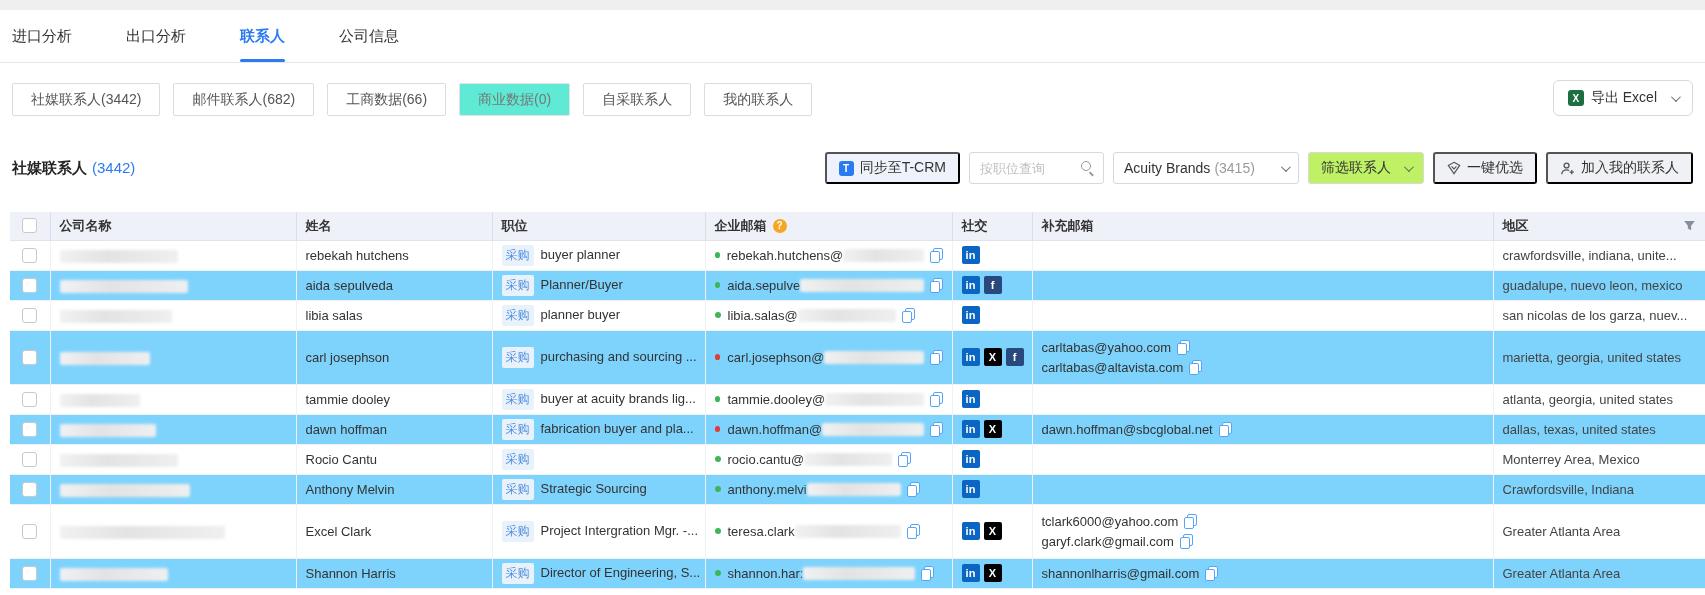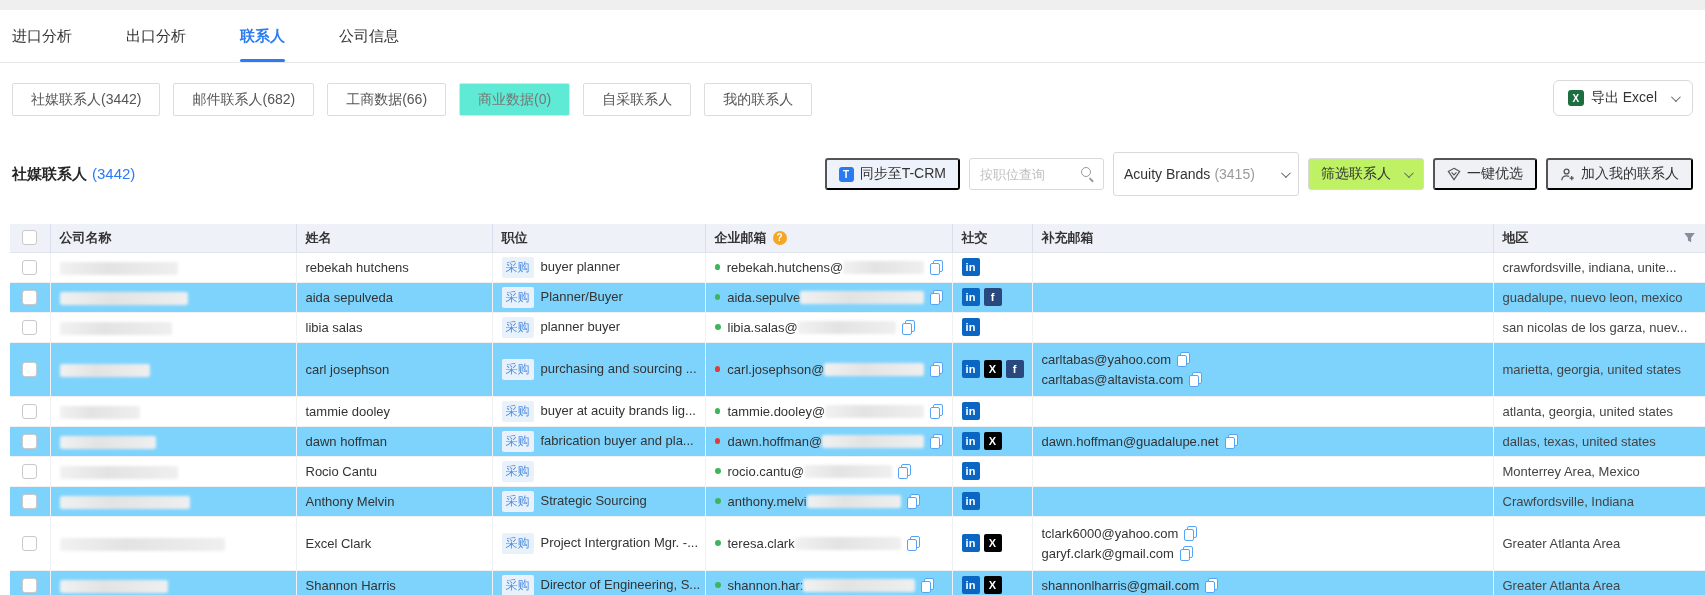--- a/index.html
+++ b/index.html
@@ -41,21 +41,21 @@
   .search-box { position:relative; }
   .search-box input { width:135px; height:32px; border:1px solid #d9d9d9; border-radius:3px;
           padding:0 28px 0 10px; font-size:13px; color:#333; outline:none;
           font-family:"Liberation Sans", sans-serif; }
   .search-box input::placeholder { color:#bfbfbf; }
   .mag-ico { position:absolute; right:9px; top:9px; width:14px; height:14px; }
   .mag-ico::before { content:""; position:absolute; left:0; top:0; width:8px; height:8px;
           border:1.5px solid #999; border-radius:50%; }
   .mag-ico::after { content:""; position:absolute; right:1px; bottom:1px; width:5px;
           height:1.5px; background:#999; transform:rotate(45deg); }
-  .select { width:186px; height:44px; border:1px solid #d9d9d9; border-radius:3px;
+  .select { width:186px; height:32px; border:1px solid #d9d9d9; border-radius:3px;
           display:flex; align-items:center; padding:0 10px; font-size:14px; gap:4px; }
   .select .sub { color:#9a9a9a; }
   .caret { display:inline-block; width:7px; height:7px; border-right:1.4px solid #666;
           border-bottom:1.4px solid #666; transform:rotate(45deg) translateY(-2px); margin-left:auto; }
   .caret.inline { margin-left:7px; }
   .tbtn.outline { border:1px solid #d9d9d9; background:#bef264; }
   .tbtn.soft { background:#eff1f4; }
 
   
   .table-wrap { margin:28px 0 0 10px; }
@@ -319,21 +319,21 @@
             <div class="email-cell">
               <span class="dot invalid"></span>
               <span>dawn.hoffman@</span>
               <span class="smudge" style="width: 102px;"></span>
               <span class="copy-ico"></span>
             </div>
           </td>
           <td><span class="soc linkedin">in</span><span class="soc x">X</span></td>
           <td>
             <div class="supp-line">
-              <span>dawn.hoffman@guadalupe.net</span>
+              <span>dawn.hoffman@sbcglobal.net</span>
               <span class="copy-ico"></span>
             </div>
           </td>
           <td><span class="region-txt">dallas, texas, united states</span></td>
         </tr>
         <tr>
           <td>
             <div class="cb"></div>
           </td>
           <td><span class="smudge" style="width: 118px;"></span></td>

